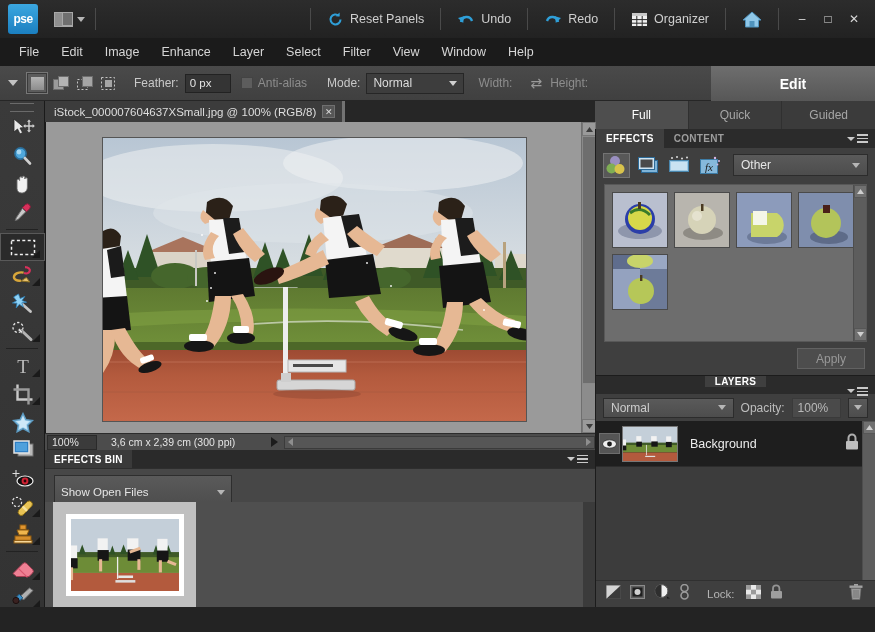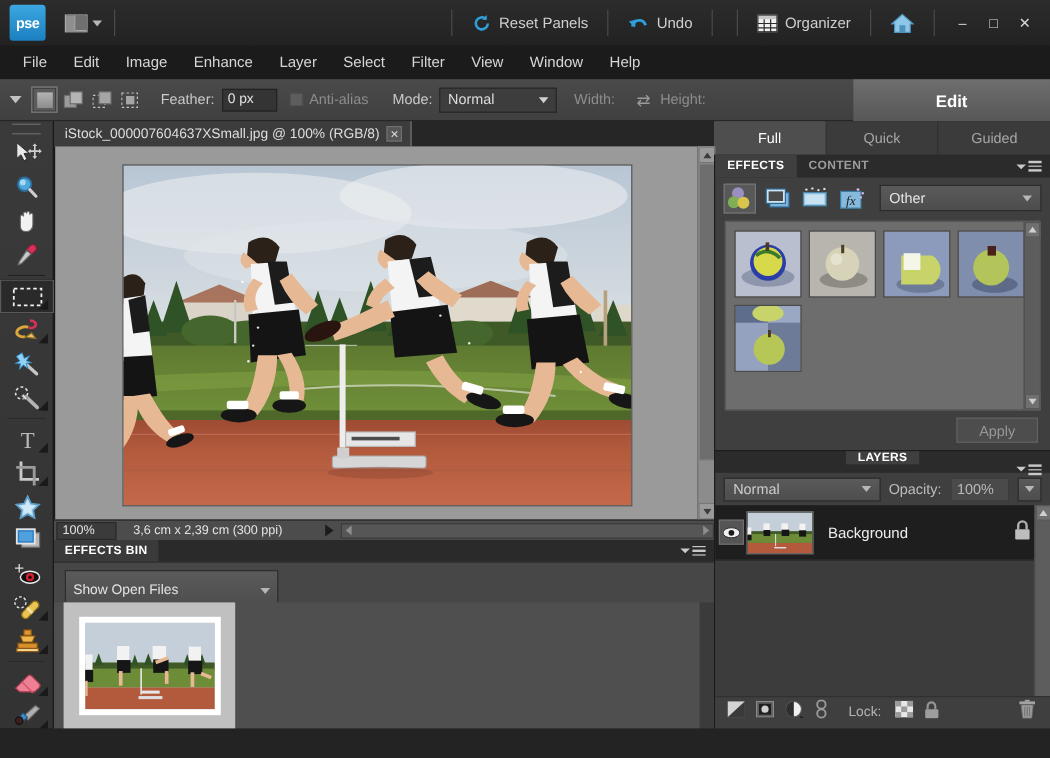--- a/index.html
+++ b/index.html
@@ -78,21 +78,21 @@
   .tool svg { display:block; }
   .tool .tri { position:absolute; right:5px; bottom:3px; width:0; height:0;
     border-left:4px solid transparent; border-top:4px solid transparent;
     border-right:4px solid #1a1a1a; border-bottom:4px solid #1a1a1a; }
   .tool-div { height:1px; margin:3px 6px; background:#575757; border-bottom:1px solid #222; }
 
   
   .doctabs { position:absolute; left:45px; top:101px; width:550px; height:21px;
     background:#262626; display:flex; align-items:flex-end; }
   .doctab { height:21px; background:#3c3c3c; display:flex; align-items:center;
-    padding:0 7px 0 9px; gap:6px; border-right:1px solid #737373; }
+    padding:0 7px 0 9px; gap:6px; border-right:3px solid #737373; }
   .doctab span { font-size:11.5px; color:#dedede; }
   .tab-x { width:13px; height:13px; background:#565656; border:1px solid #707070;
     color:#dcdcdc; font-size:9px; display:flex; align-items:center; justify-content:center; }
   .canvas-wrap { position:absolute; left:45px; top:122px; width:550px; height:311px;
     background:#9a9a9a; border-left:1px solid #1a1a1a; }
   .photo { position:absolute; left:56px; top:15px; width:425px; height:285px;
     border:1px solid #555; }
   .vscroll { position:absolute; right:0; top:0; width:14px; height:311px; background:#8c8c8c;
     border-left:1px solid #6f6f6f; }
   .sb-arrow { width:14px; height:14px; background:#9a9a9a; display:flex;
@@ -222,20 +222,27 @@
     </div>
     <div class="tb-sep"></div>
     <div class="tb-item">
       <svg width="18" height="15" viewBox="0 0 18 15">
         <path d="M4 10 C5 4 13 3 15 9" fill="none" stroke="#2f9fd8" stroke-width="2.4"></path>
         <path d="M1 6 L7 4.3 L6.2 11 Z" fill="#2f9fd8"></path>
       </svg>
       <span>Undo</span>
     </div>
     <div class="tb-sep"></div>
+    <div class="tb-item">
+      <svg width="18" height="15" viewBox="0 0 18 15">
+        <path d="M14 10 C13 4 5 3 3 9" fill="none" stroke="#2f9fd8" stroke-width="2.4"></path>
+        <path d="M17 6 L11 4.3 L11.8 11 Z" fill="#2f9fd8"></path>
+      </svg>
+      <span>Redo</span>
+    </div>
     <div class="tb-sep"></div>
     <div class="tb-item">
       <svg width="17" height="15" viewBox="0 0 17 15">
         <rect x="0.5" y="0.5" width="16" height="14" fill="#f0f0f0" stroke="#d8d8d8"></rect>
         <rect x="0.5" y="0.5" width="16" height="3.4" fill="#c8c8c8"></rect>
         <path d="M5.8 4 V15 M11.2 4 V15 M0.5 7.6 H16.5 M0.5 11.2 H16.5" stroke="#2a2a2a" stroke-width="1"></path>
         <rect x="0.5" y="0.5" width="16" height="14" fill="none" stroke="#2a2a2a"></rect>
       </svg>
       <span>Organizer</span>
     </div>

